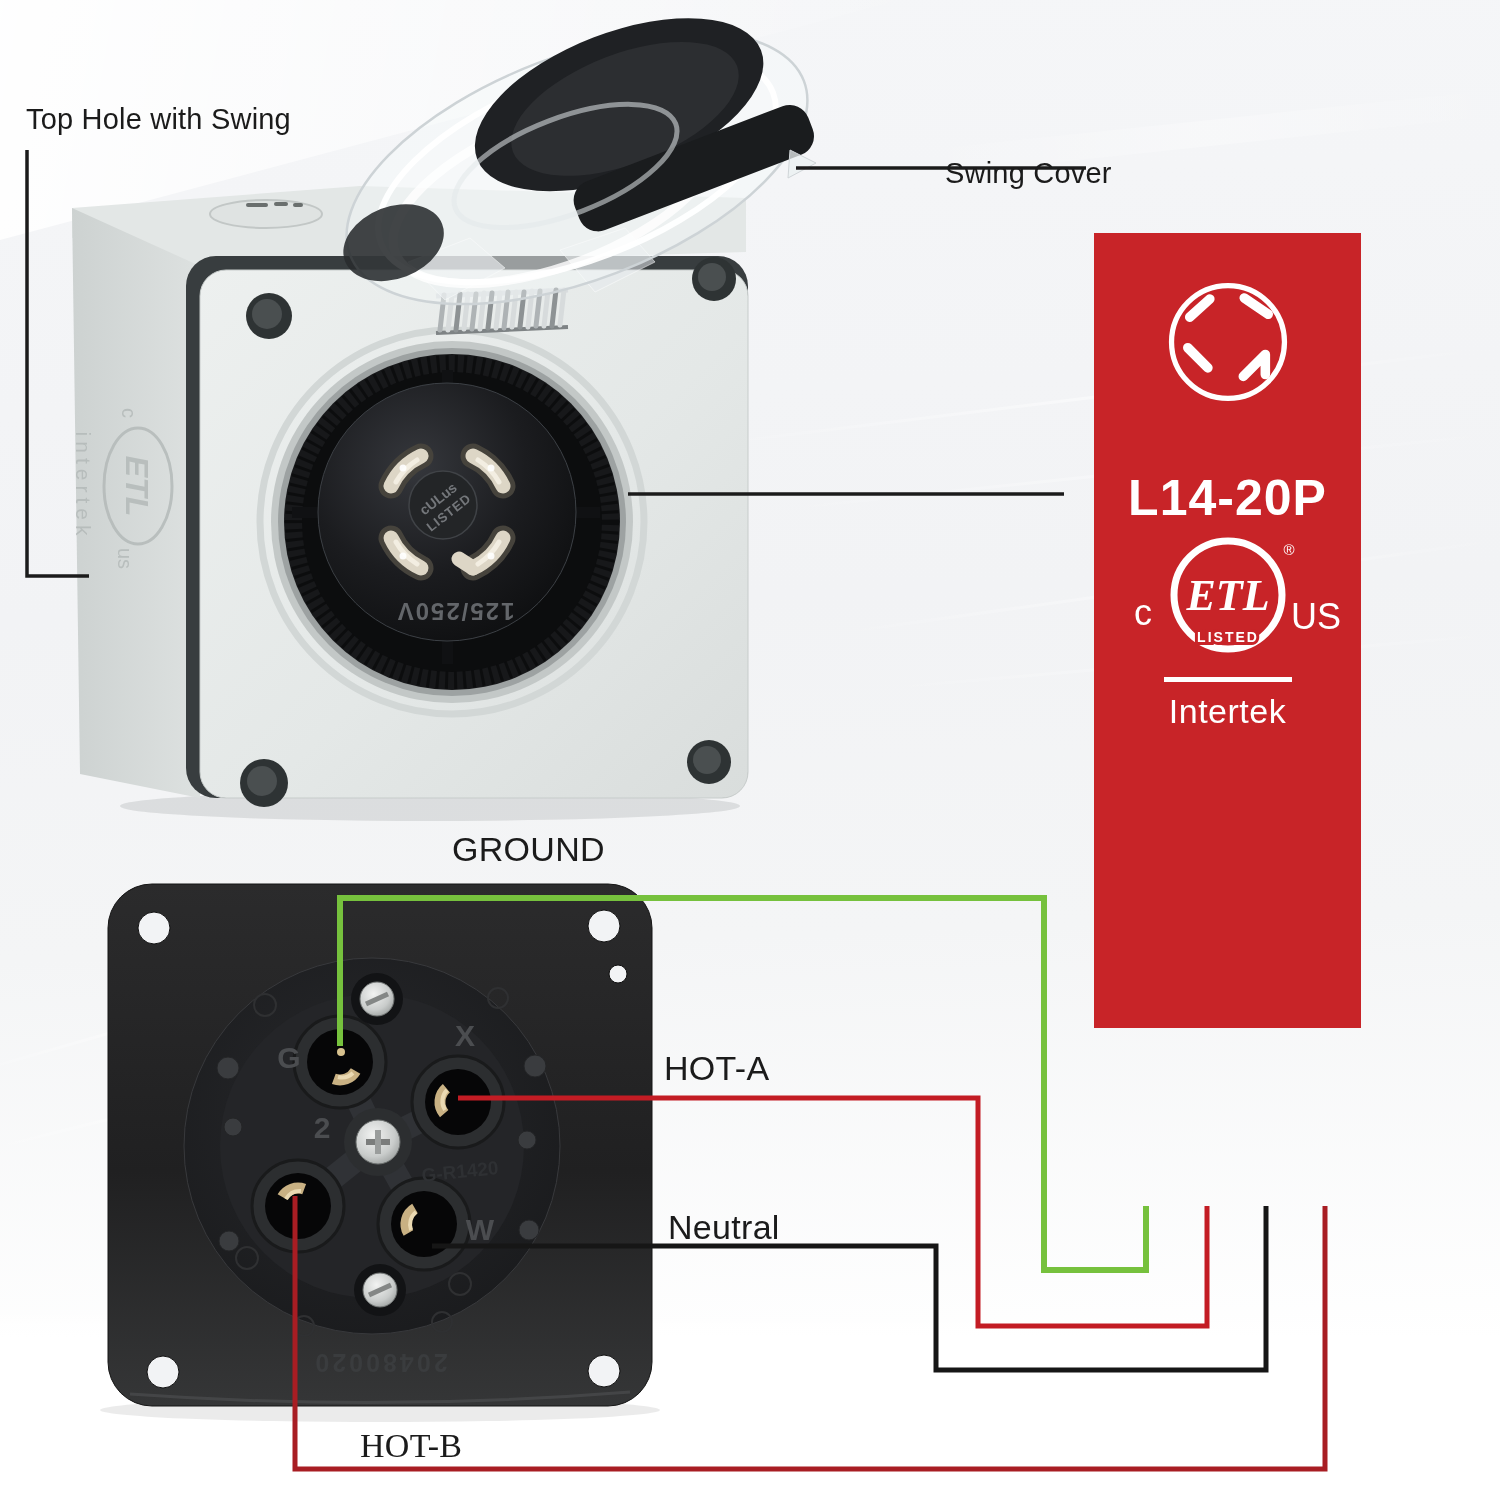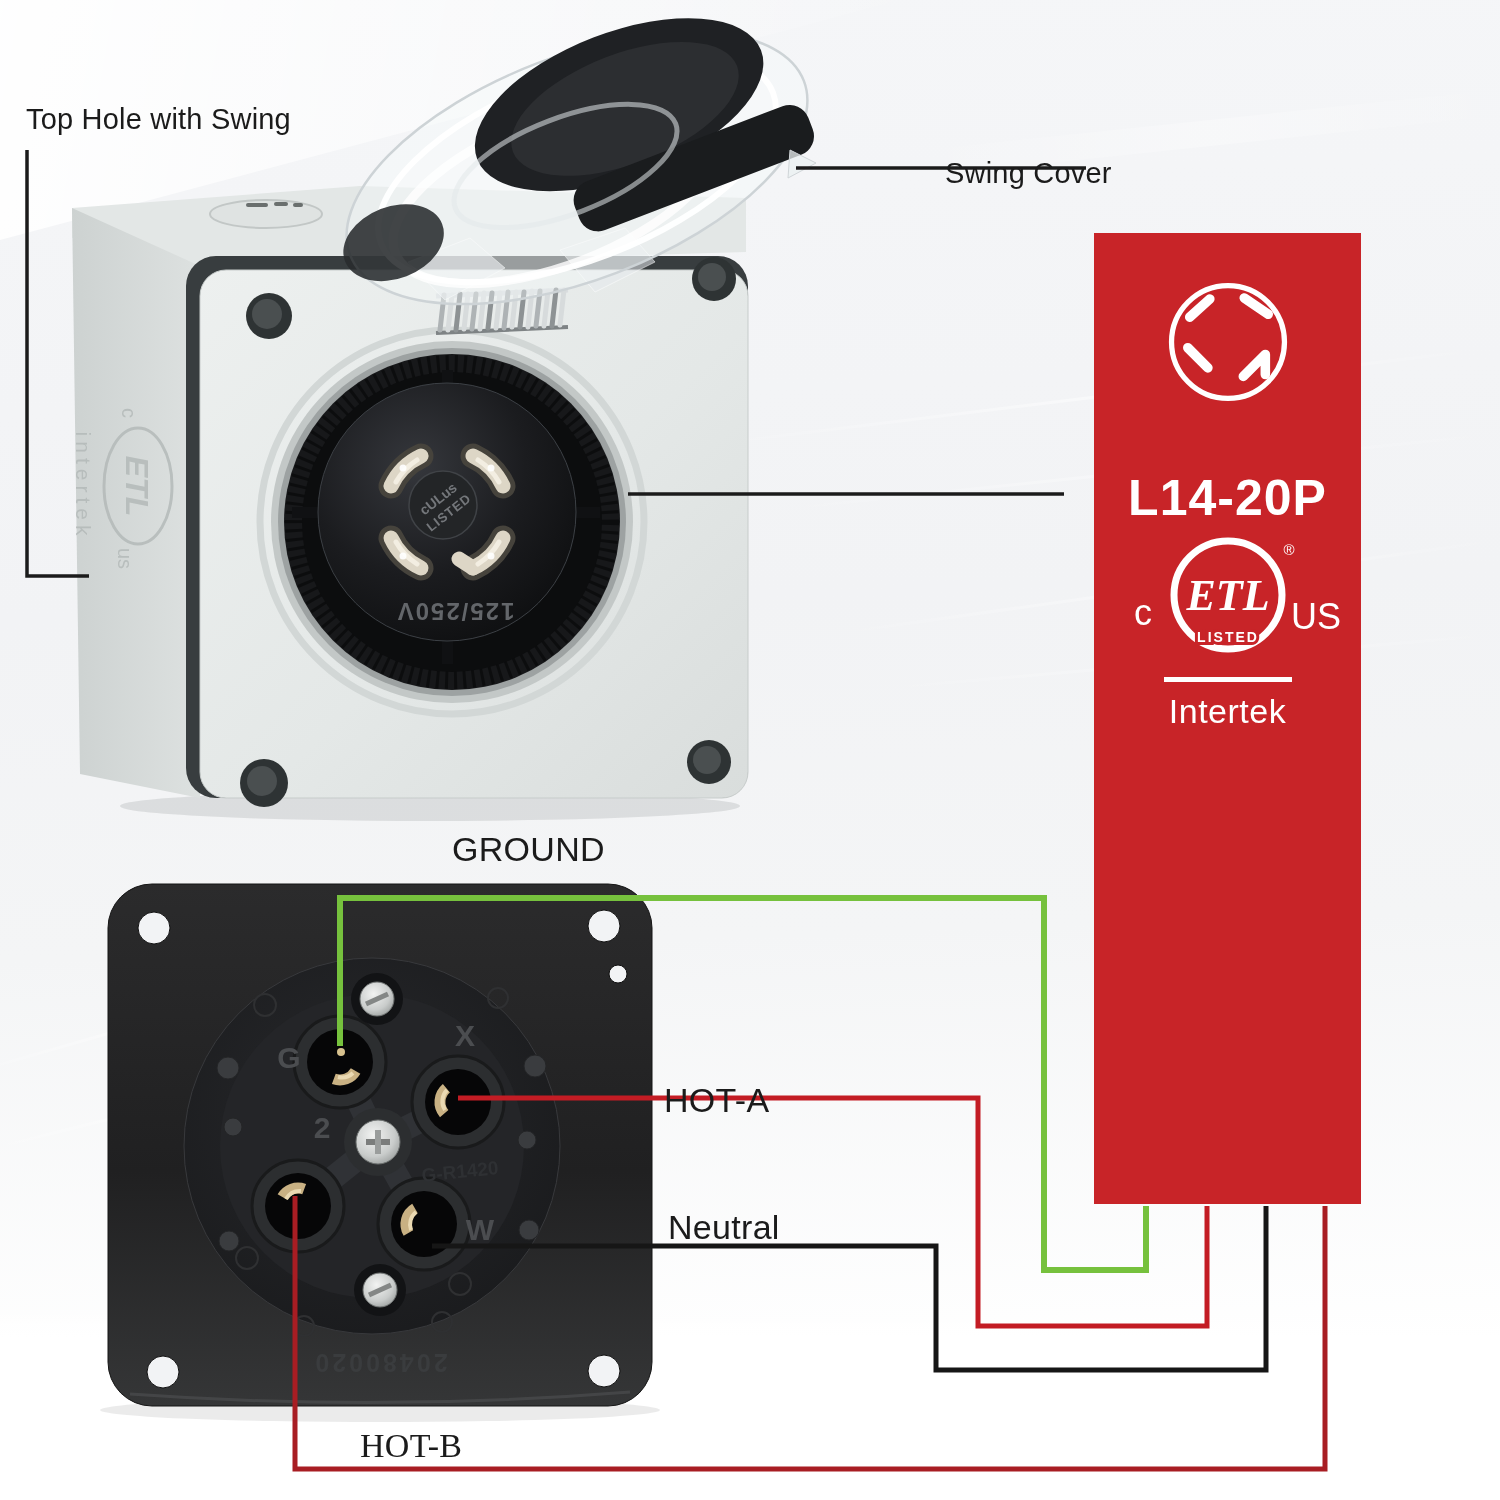--- a/index.html
+++ b/index.html
@@ -20,21 +20,21 @@
   .s6{left:-40px;top:1110px;width:360px;transform:rotate(-14deg);opacity:.4;}
   .s7{left:900px;top:120px;width:620px;height:26px;transform:rotate(-6deg);opacity:.35;}
   .bg-bottom{position:absolute;left:0;top:1308px;width:1500px;height:192px;
     background:linear-gradient(180deg,rgba(255,255,255,0) 0,#ffffff 30px);}
   .scene{position:absolute;left:0;top:0;}
 
   .callout{position:absolute;color:var(--line-black,#1b1b1b);font-weight:500;white-space:nowrap;}
   .co-s{font-size:29px;letter-spacing:.2px;}
   .co-m{font-size:34px;letter-spacing:.3px;}
 
-  .banner{position:absolute;left:1094px;top:233px;width:267px;height:971px;
+  .banner{position:absolute;left:1094px;top:233px;width:267px;height:795px;
     background:var(--banner-red,#c82428);display:flex;flex-direction:column;align-items:center;}
   .banner .pin-icon{margin-top:42px;}
   .banner .model{margin-top:60px;color:#fff;font-size:50px;font-weight:700;letter-spacing:1px;}
   .banner .etl-wrap{margin-top:6px;}
   .banner .divider{width:128px;height:5px;background:#fff;margin-top:10px;}
   .banner .brand{margin-top:10px;color:#fff;font-size:34px;font-weight:500;letter-spacing:.5px;}
 </style>
 </head>
 <body>
 
@@ -333,16 +333,16 @@
       <text x="30" y="92" text-anchor="middle" font-size="36" font-weight="500" fill="#fff">c</text>
       <text x="203" y="96" text-anchor="middle" font-size="36" font-weight="500" fill="#fff">US</text>
     </svg>
     <div class="divider"></div>
     <div class="brand">Intertek</div>
   </div>
 
   <div class="callout co-s" style="left:26px;top:103px;">Top Hole with Swing</div>
   <div class="callout co-s" style="left:945px;top:117px;margin-top:40px;">Swing Cover</div>
   <div class="callout co-m" style="left:452px;top:830px;text-align:right;">GROUND</div>
-  <div class="callout co-m" style="left:664px;top:1081px;">HOT-A</div>
+  <div class="callout co-m" style="left:664px;top:1049px;">HOT-A</div>
   <div class="callout co-m" style="left:668px;top:1208px;">Neutral</div>
   <div class="callout co-m" style="left:360px;top:1427px;font-family:Liberation Serif, serif;">HOT-B</div>
 </div>
 
 </body></html>

